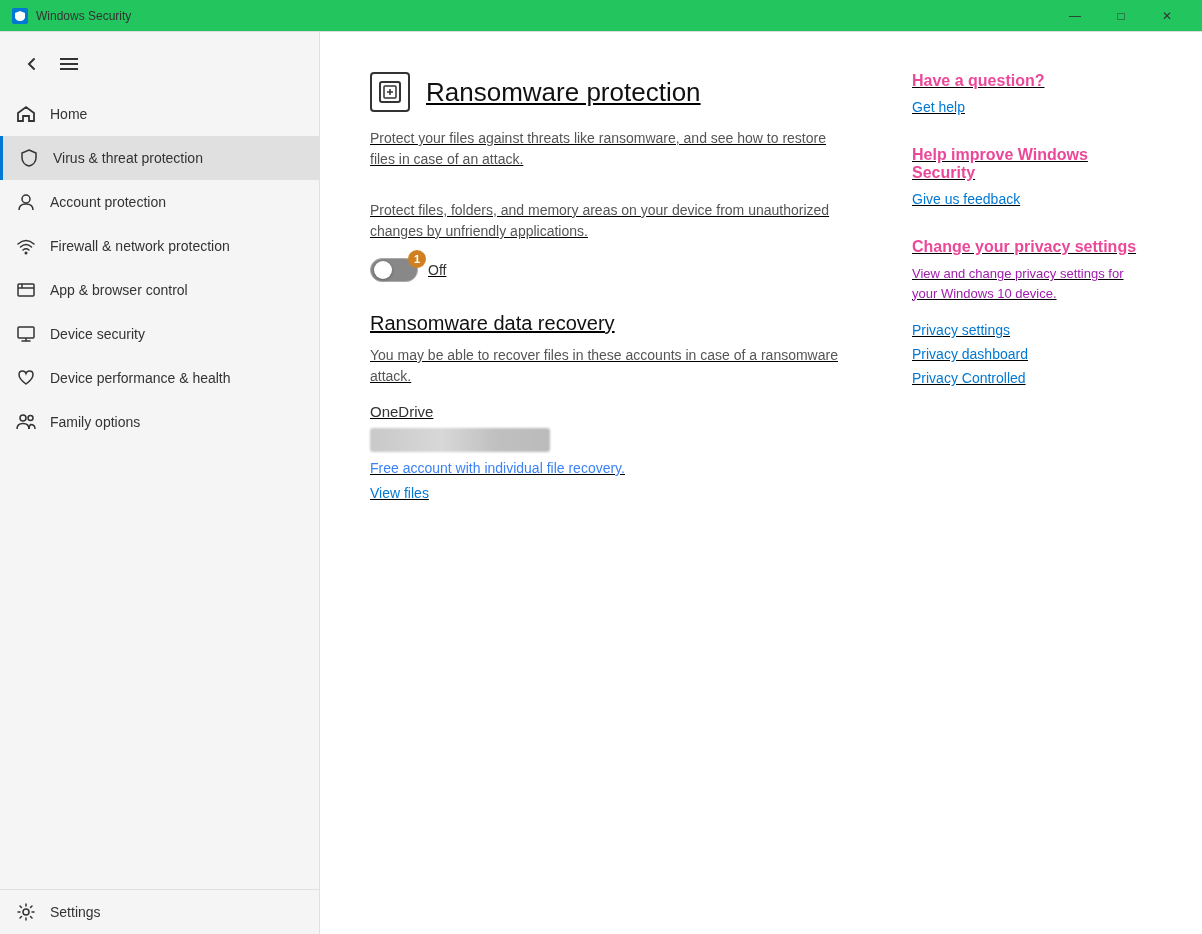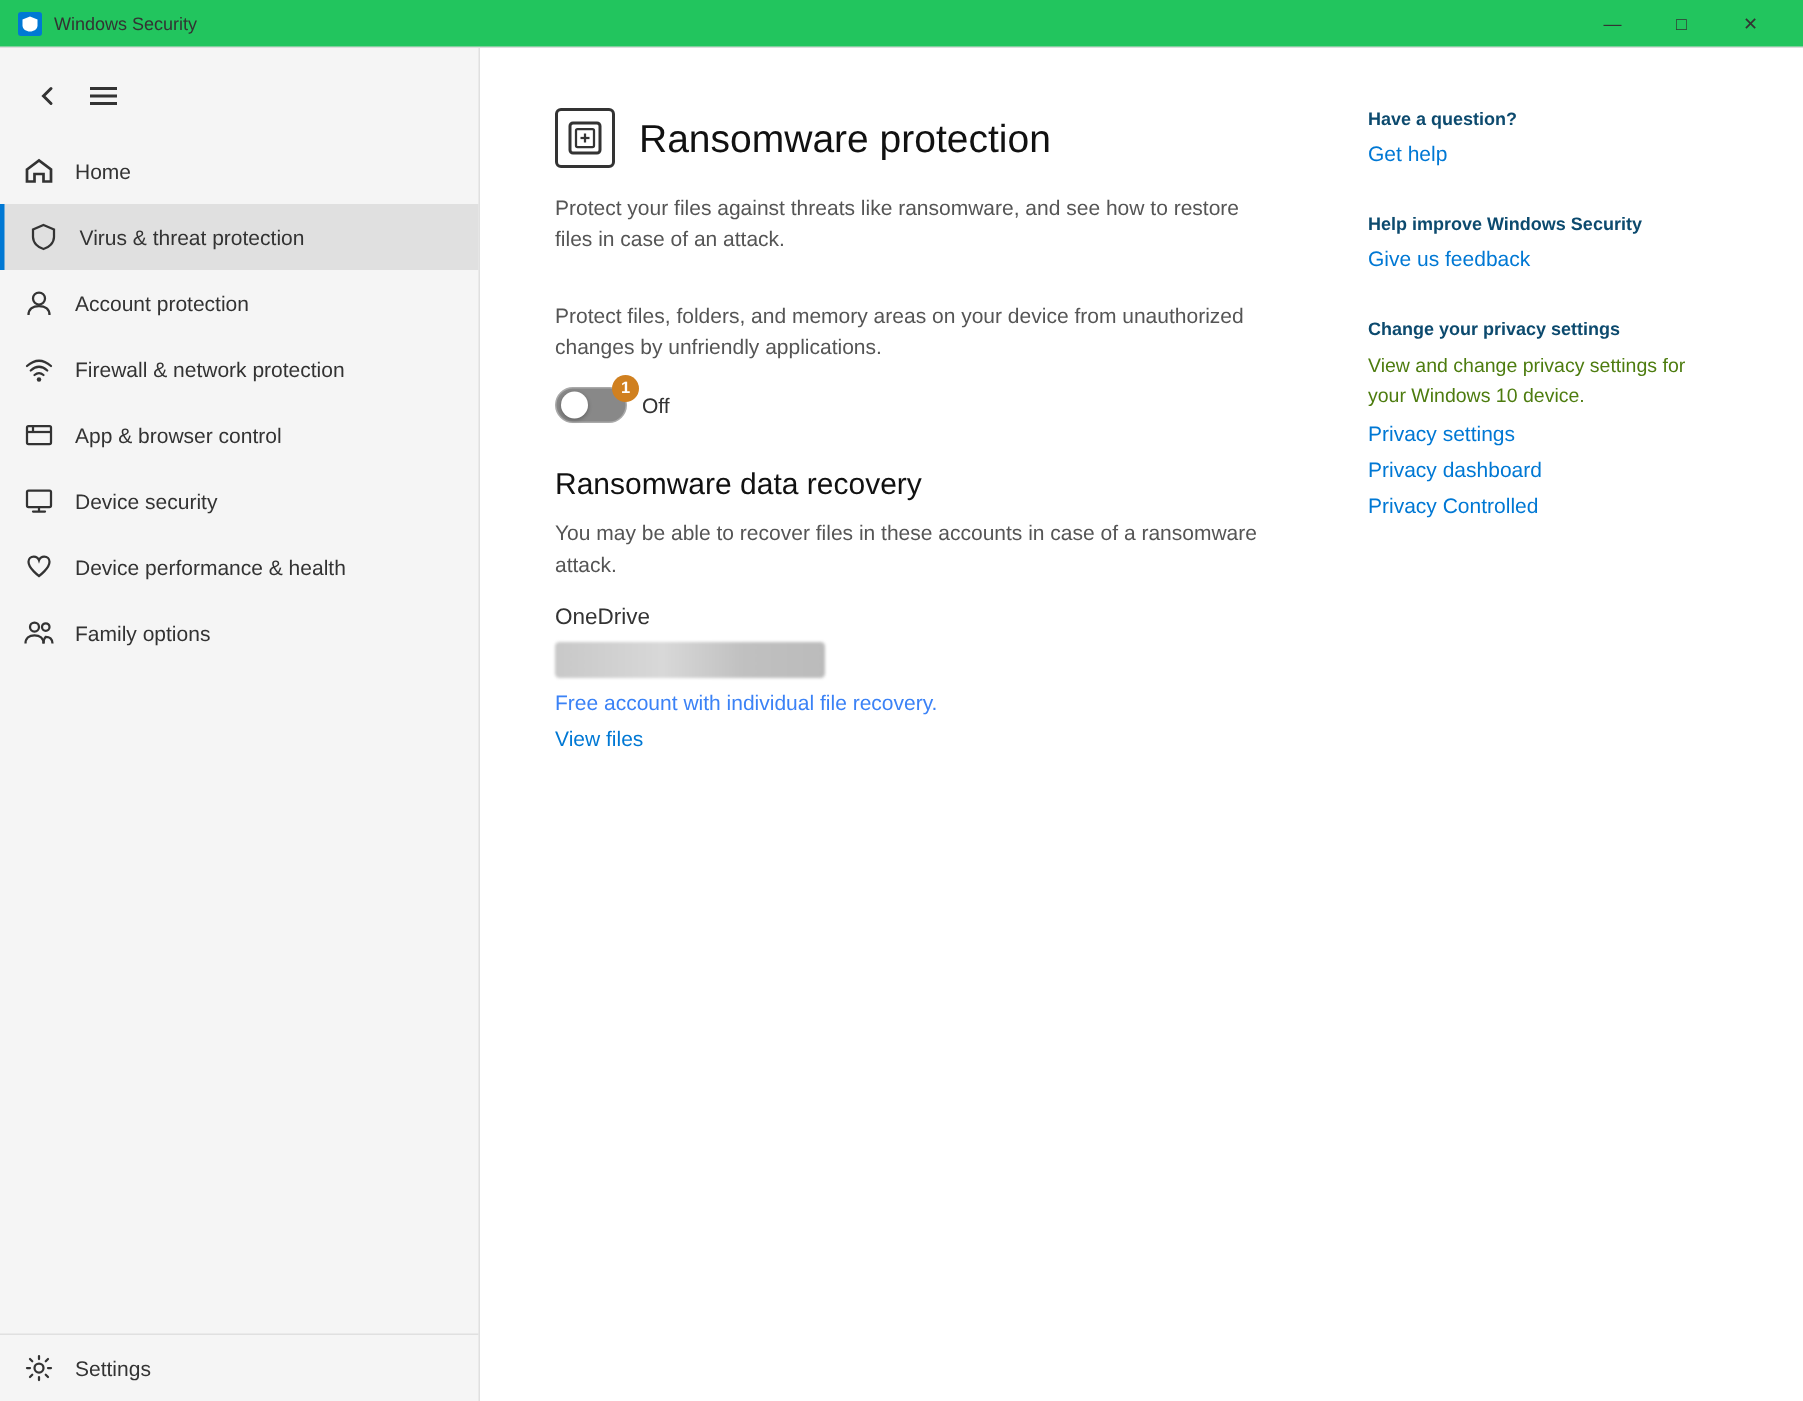--- a/index.html
+++ b/index.html
@@ -80,20 +80,21 @@
       border-top: 1px solid #e0e0e0;
     }
 
     
     .main-content {
       flex: 1;
       padding: 40px 50px;
       overflow-y: auto;
       display: flex;
       gap: 60px;
+      text-decoration: underline;
     }
     .content-left { flex: 1; max-width: 560px; }
     .content-right { width: 240px; }
 
     .page-header {
       display: flex;
       align-items: center;
       gap: 16px;
       margin-bottom: 16px;
     }
@@ -162,22 +163,22 @@
       background: linear-gradient(to right, #c8c8c8 0%, #d8d8d8 40%, #c0c0c0 70%, #bbb 100%);
       border-radius: 3px;
       margin-bottom: 8px;
       filter: blur(1px);
     }
     .account-desc { font-size: 14px; color: #3b82f6; margin-bottom: 8px; }
     .link { color: #0078d4; text-decoration: none; font-size: 14px; cursor: pointer; }
 
     
     .right-section { margin-bottom: 30px; }
-    .right-heading { font-size: 12px; font-weight: 600; color: #0c4a6e; margin-bottom: 8px; }
-    .right-desc { font-size: 13px; color: #4d7c0f; line-height: 1.5; margin-bottom: 8px; }
+    .right-heading { font-size: 16px; font-weight: 600; color: #ec4899; margin-bottom: 8px; }
+    .right-desc { font-size: 13px; color: #a21caf; line-height: 1.5; margin-bottom: 18px; }
 
     
     svg { overflow: visible; }
     .icon-home { fill: none; stroke: #333; stroke-width: 1.8; }
   </style>
 </head>
 <body>
 
 <div class="titlebar">
   <div class="titlebar-icon">

